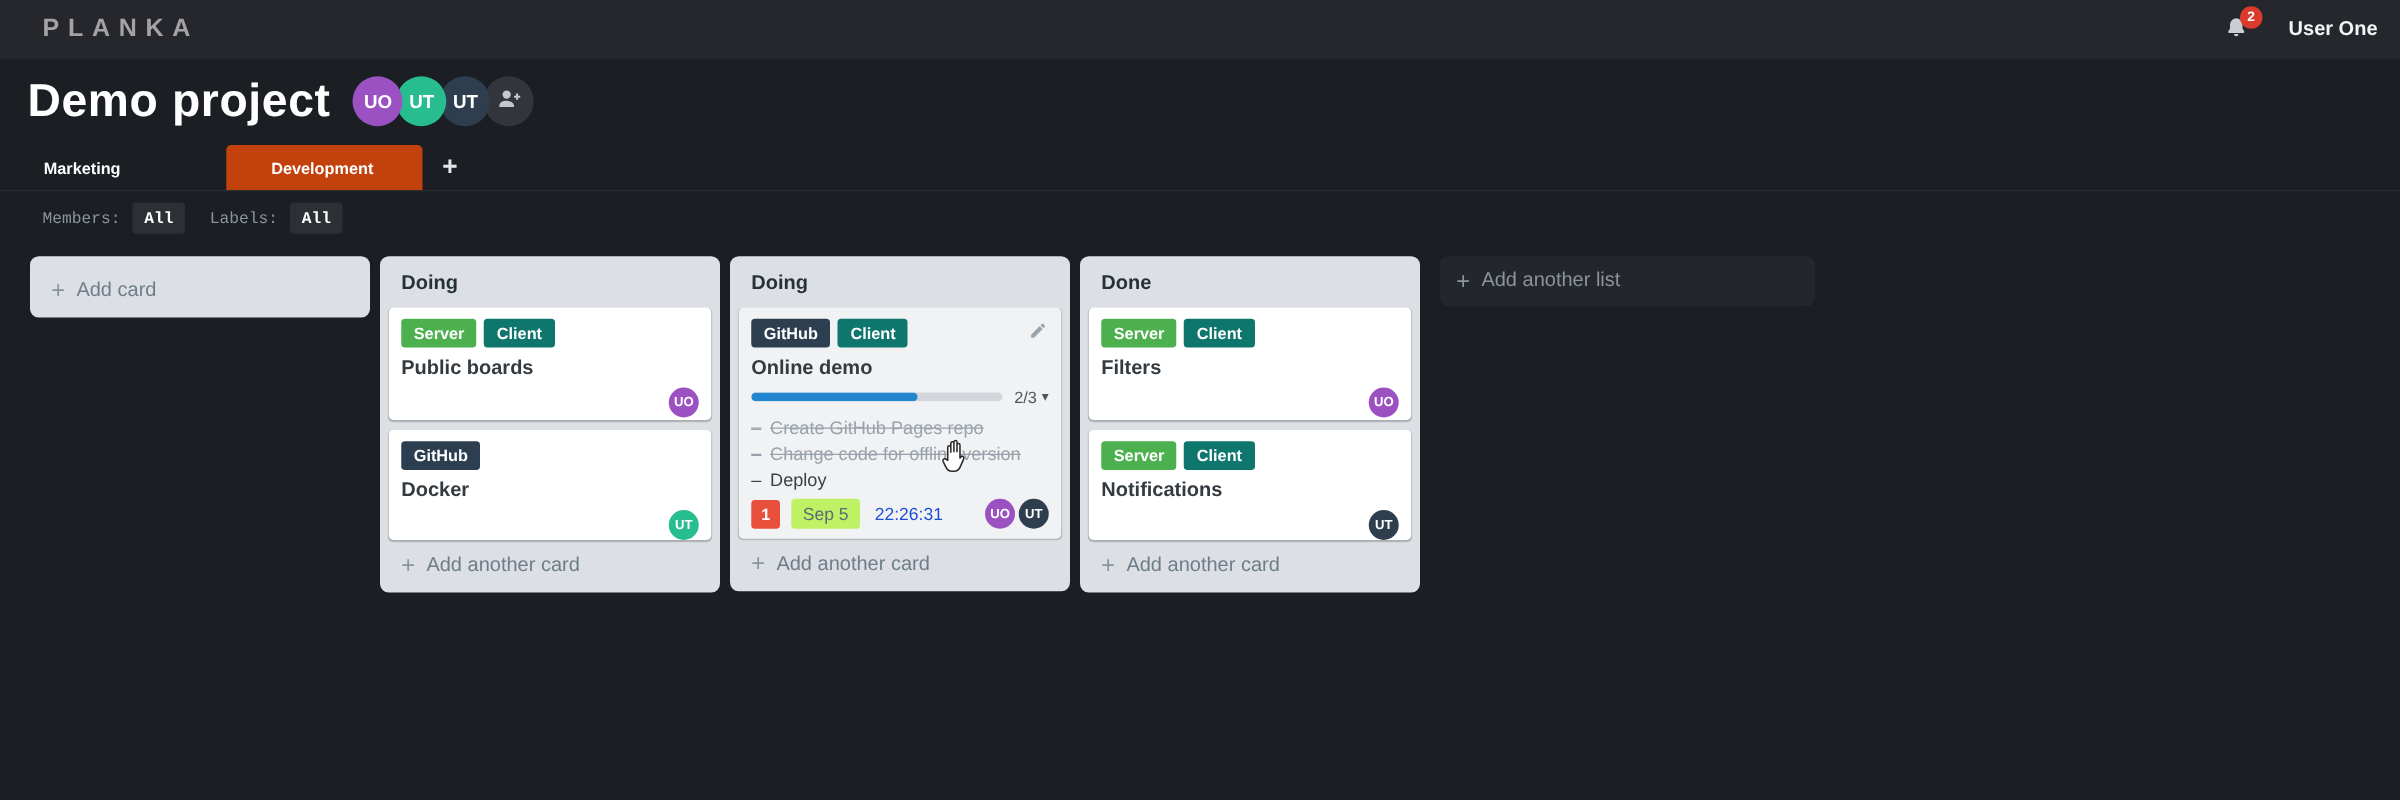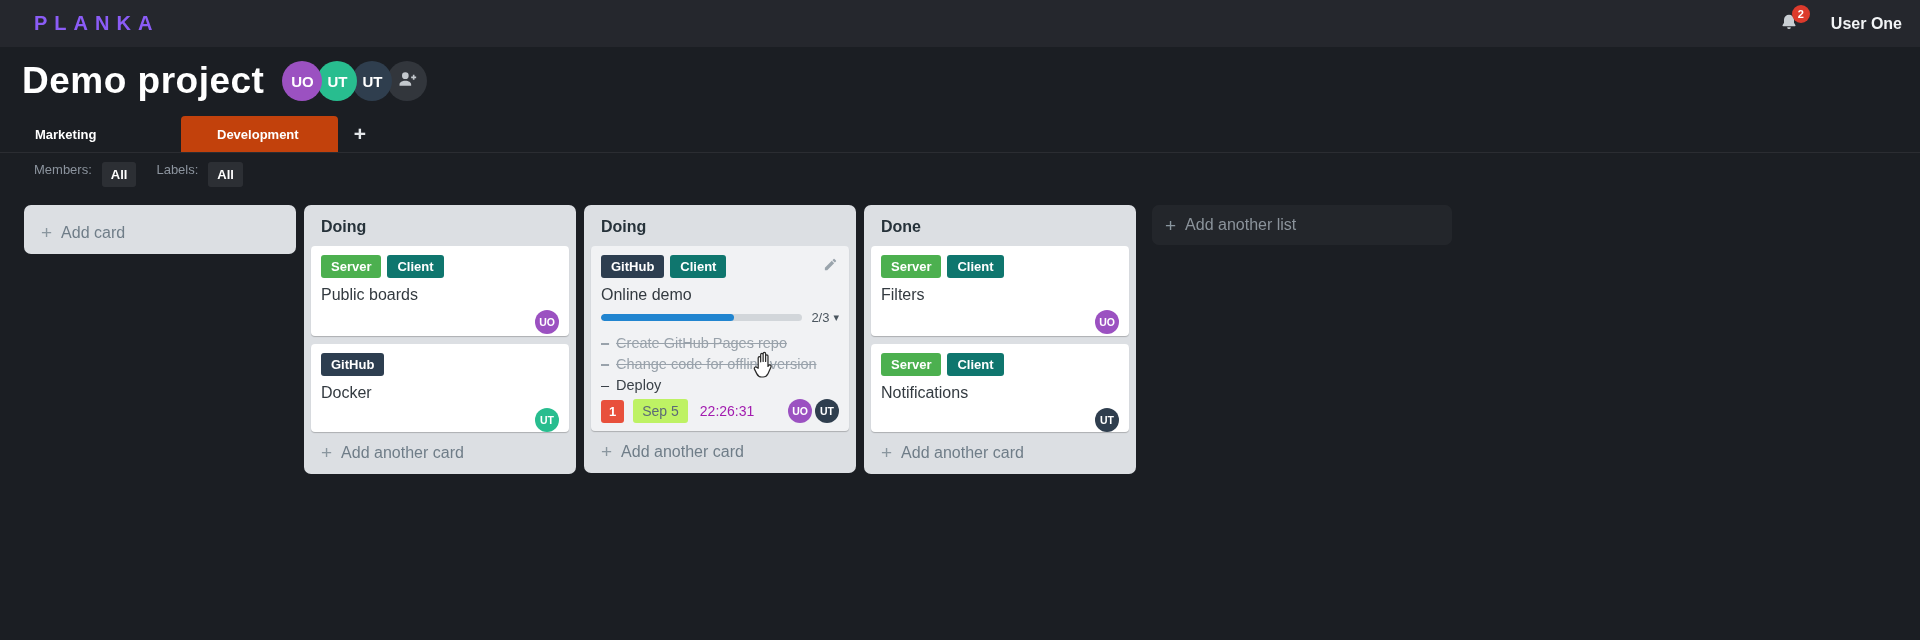--- a/index.html
+++ b/index.html
@@ -10,21 +10,21 @@
     position:relative;
     overflow:hidden;
     color:#fff;
   }
   
   .topbar {
     height:47px; background:#25272d;
     display:flex; align-items:center;
     padding:0 18px 0 34px;
   }
-  .logo { font-size:20px; font-weight:bold; letter-spacing:7px; color:#8b5cf6; }
+  .logo { font-size:20px; font-weight:bold; letter-spacing:7px; color:#a3a3a3; }
   .topbar-right { margin-left:auto; display:flex; align-items:center; gap:30px; }
   .bell-wrap { position:relative; width:22px; height:24px; cursor:pointer; }
   .bell-wrap svg { width:20px; height:22px; fill:#c9ced3; }
   .notif-count {
     position:absolute; top:-7px; right:-9px;
     min-width:18px; height:18px; padding:0 4px;
     background:#dc3a2c; border-radius:50%;
     font-size:11px; font-weight:bold; color:#fff;
     display:flex; align-items:center; justify-content:center;
   }
@@ -64,21 +64,21 @@
   }
 
   
   .filterbar { display:flex; align-items:center; height:43px; padding-left:34px; font-size:13px; }
   .f-label { color:#8c949e; }
   .chip {
     background:rgba(255,255,255,0.08); color:#fff; font-weight:bold;
     padding:5px 9px; border-radius:3px; margin-left:10px; cursor:pointer;
   }
   .f-group + .f-group { margin-left:20px; }
-  .f-group { display:flex; align-items:flex-start; }
+  .f-group { display:flex; align-items:center;font-family:Liberation Mono, monospace; }
 
   
   .board { display:flex; align-items:flex-start; gap:8px; padding:9px 0 0 24px; }
   .list {
     width:272px; background:#dcdfe3; border-radius:7px; padding:7px; flex-shrink:0;
   }
   .list-title { font-size:16px; font-weight:bold; color:#26323a; padding:6px 10px 10px; cursor:pointer; }
   .card {
     background:#fff; border-radius:4px; box-shadow:0 1px 1px rgba(0,0,0,0.22);
     padding:9px 10px 8px; cursor:pointer; position:relative;
@@ -89,21 +89,21 @@
   .labels { display:flex; gap:6px; margin-bottom:8px; flex:1; }
   .lbl {
     font-size:13px; font-weight:bold; color:#fff; line-height:1;
     padding:5px 10px; border-radius:3px; cursor:pointer;
   }
   .lbl.green { background:#4cb04f; }
   .lbl.yellow { background:#0f766e; }
   .lbl.navy  { background:#2d3e50; }
   .edit-icon { width:16px; height:16px; cursor:pointer; margin-top:2px; }
   .edit-icon svg { width:15px; height:15px; fill:#9aa4ac; }
-  .card-title { font-size:16px; color:#333a40; margin-bottom:6px; }
+  .card-title { font-size:16px; color:#333a40; margin-bottom:6px;font-weight:bold; }
   .card-members { display:flex; justify-content:flex-end; gap:3px; margin-top:4px; }
   .av {
     width:24px; height:24px; border-radius:50%;
     display:flex; align-items:center; justify-content:center;
     font-size:10.5px; font-weight:bold; color:#fff; cursor:pointer;
   }
   .av.purple { background:#9b51c1; } .av.teal { background:#28bd8f; } .av.navy { background:#2f3e4e; }
   .add-card-row {
     display:flex; align-items:center; gap:9px; padding:11px 10px 5px;
     color:#6f7d88; font-size:16px; cursor:pointer;
@@ -118,21 +118,21 @@
   .caret { font-size:11px; color:#4a555e; }
   .tasks { margin-bottom:4px; }
   .task { display:flex; gap:7px; font-size:14.5px; color:#3a4148; padding:2.5px 0; }
   .task.done { color:#99a2ab; text-decoration:line-through; }
   .card-footer { display:flex; align-items:center; gap:9px; margin-top:4px; }
   .notif-badge {
     background:#e8503c; color:#fff; font-size:13px; font-weight:bold;
     padding:4px 8px; border-radius:3px;
   }
   .due-chip { background:#bef264; color:#5c6a76; font-size:14px; padding:4px 9px; border-radius:3px; cursor:pointer; }
-  .timer { color:#a21caf; font-size:14px; margin-left:3px; cursor:pointer; }
+  .timer { color:#1d4ed8; font-size:14px; margin-left:3px; cursor:pointer; }
   .footer-members { margin-left:auto; display:flex; gap:3px; }
 
   .add-list-btn {
     width:300px; height:40px; background:rgba(255,255,255,0.04); border-radius:7px;
     display:flex; align-items:center; gap:9px; padding-left:13px;
     color:#8b939b; font-size:16px; cursor:pointer; flex-shrink:0; margin-left:8px;
   }
 
   
   .hand-cursor { position:absolute; left:752px; top:350px; width:27px; height:30px; z-index:50; pointer-events:none; }

